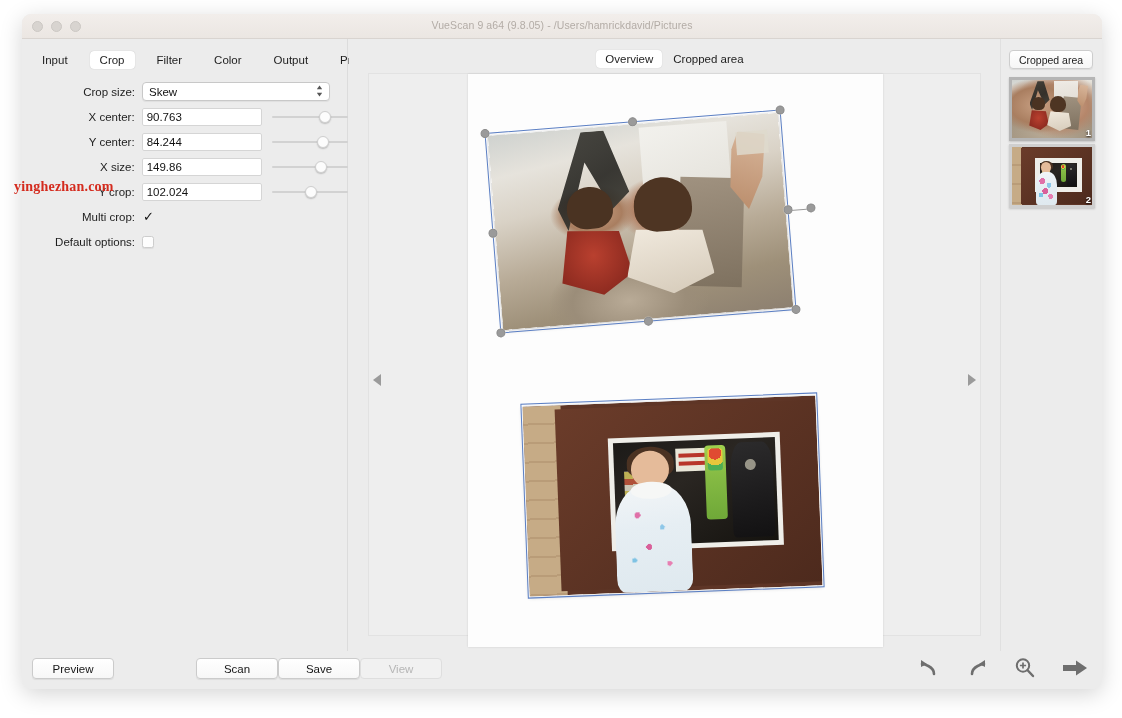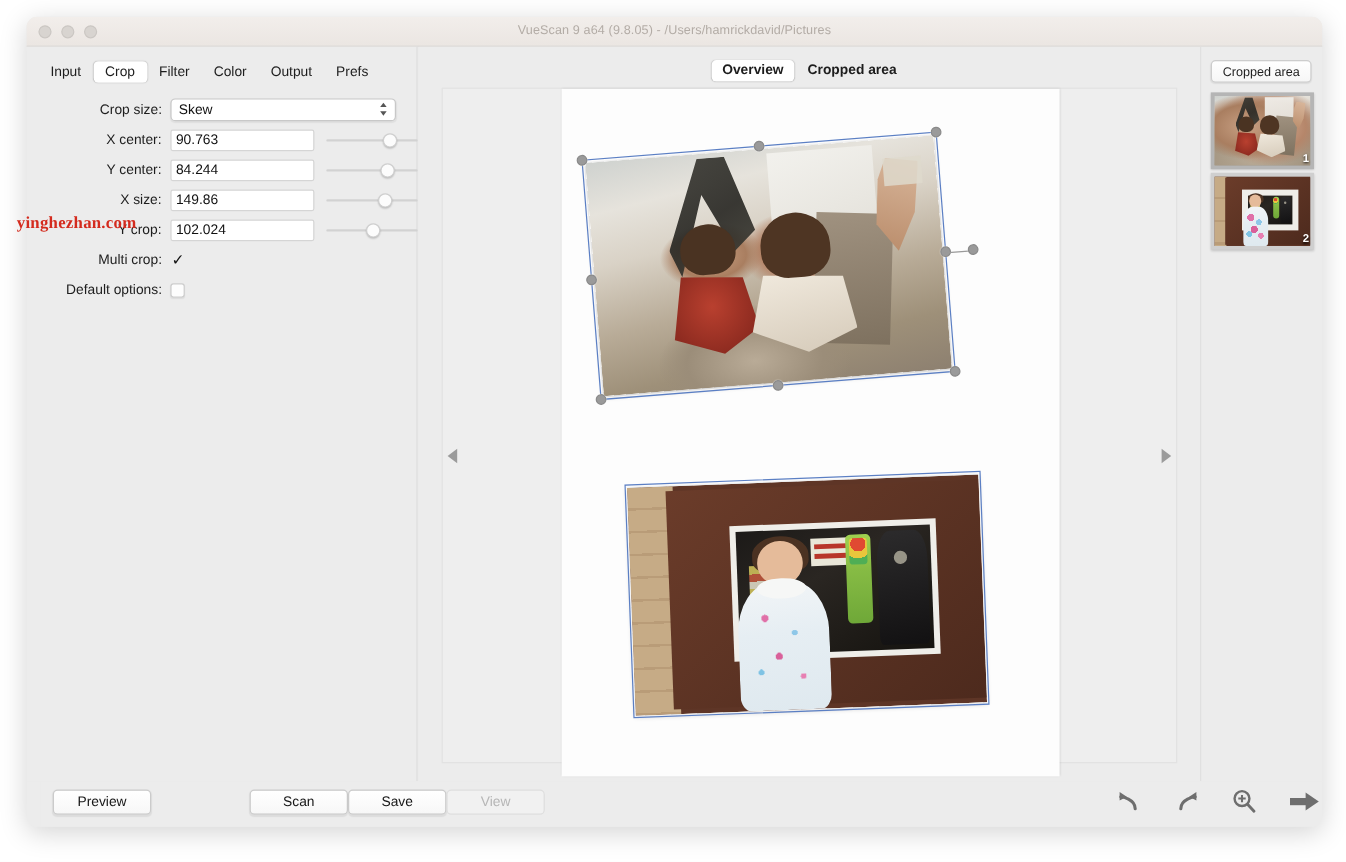--- a/index.html
+++ b/index.html
@@ -60,21 +60,21 @@
   .left-panel {
     position: absolute; left: 0; top: 0;
     width: 326px; height: 612px;
     background: #ececec;
     border-right: 1px solid #dcdcdc;
   }
   .tabbar {
     position: absolute; left: 10px; top: 11px;
     height: 20px;
     display: flex; align-items: center;
-    gap: 0px;
+    gap: 12px;
   }
   .tab {
     font-size: 11.5px; color: #1d1d1d;
     padding: 3px 10px 3px 10px;
     border-radius: 4px;
     cursor: default;
     white-space: nowrap;
   }
   .tab.active {
     background: #ffffff;
@@ -151,21 +151,21 @@
   }
 
   
   .center {
     position: absolute; left: 327px; top: 0;
     width: 651px; height: 612px;
     background: #ececec;
   }
   .view-tabs {
     position: absolute; top: 11px; left: 0; width: 651px;
-    display: flex; justify-content: center; gap: 2px; font-weight: bold;
+    display: flex; justify-content: center; gap: 2px;
   }
   .vtab {
     font-size: 11.5px; color: #1d1d1d;
     padding: 3px 9px; border-radius: 4px;
   }
   .vtab.active { background: #ffffff; box-shadow: 0 0 1px rgba(0,0,0,0.22); }
 
   .preview-wrap {
     position: absolute; left: 19px; top: 34px;
     width: 613px; height: 563px;
@@ -408,21 +408,21 @@
   .thumb .num {
     position: absolute; right: 4px; bottom: 3px;
     font-size: 9.5px; color: #ffffff; font-weight: bold;
     text-shadow: 0 1px 2px rgba(0,0,0,0.8);
   }
   #thumb1 { top: 38px; }
   #thumb2 { top: 105px; background: #cfcfcf; }
 
   
   .bottom {
-    position: absolute; left: 12px; top: 612px;
+    position: absolute; left: 0; top: 612px;
     width: 1080px; height: 38px;
     background: #ececec;
   }
   .btn {
     position: absolute; top: 7px;
     height: 21px;
     background: linear-gradient(to bottom,#ffffff,#f7f7f7);
     border: 1px solid #cbcbcb; border-radius: 4px;
     font-size: 11.5px; color: #161616;
     display: flex; align-items: center; justify-content: center;

